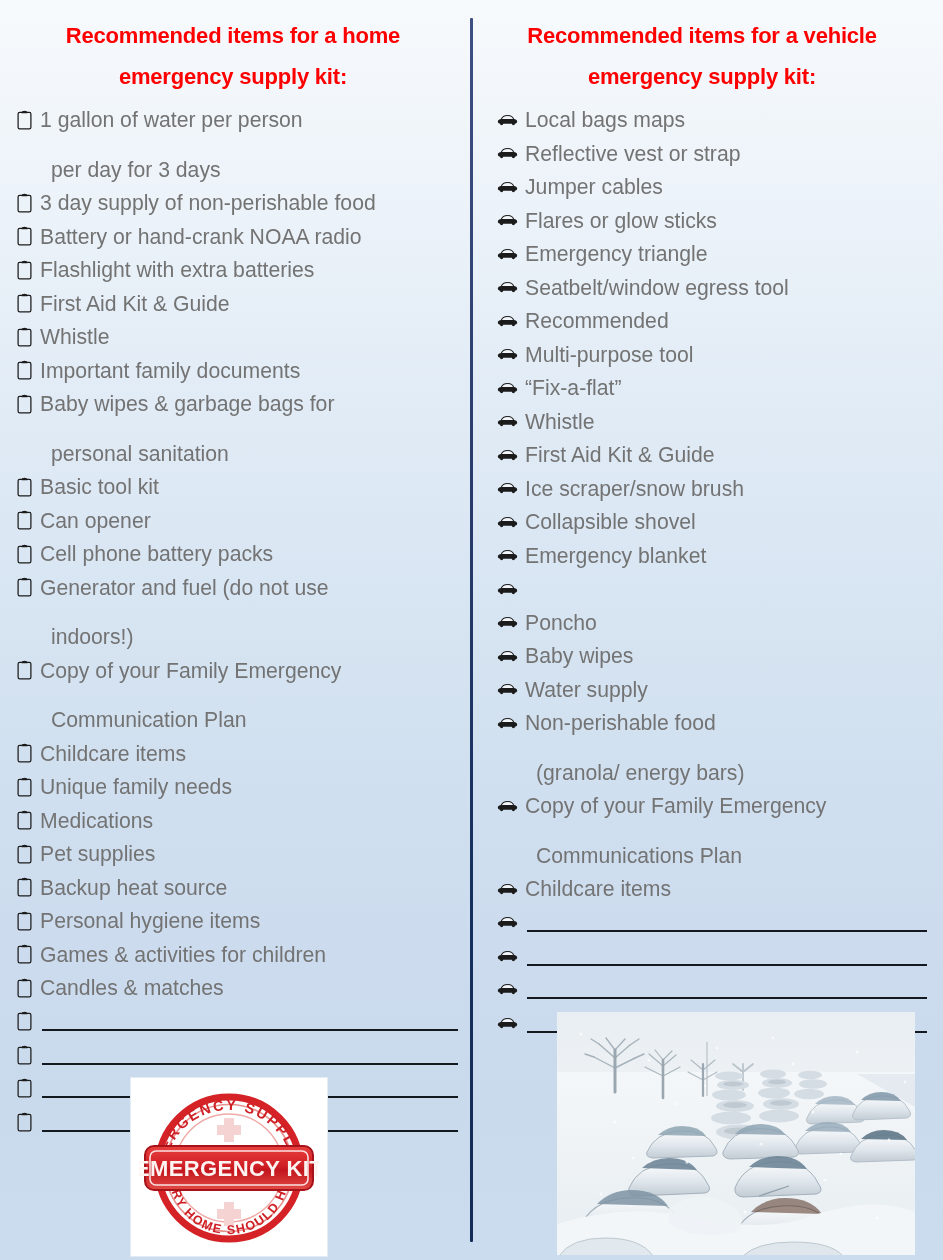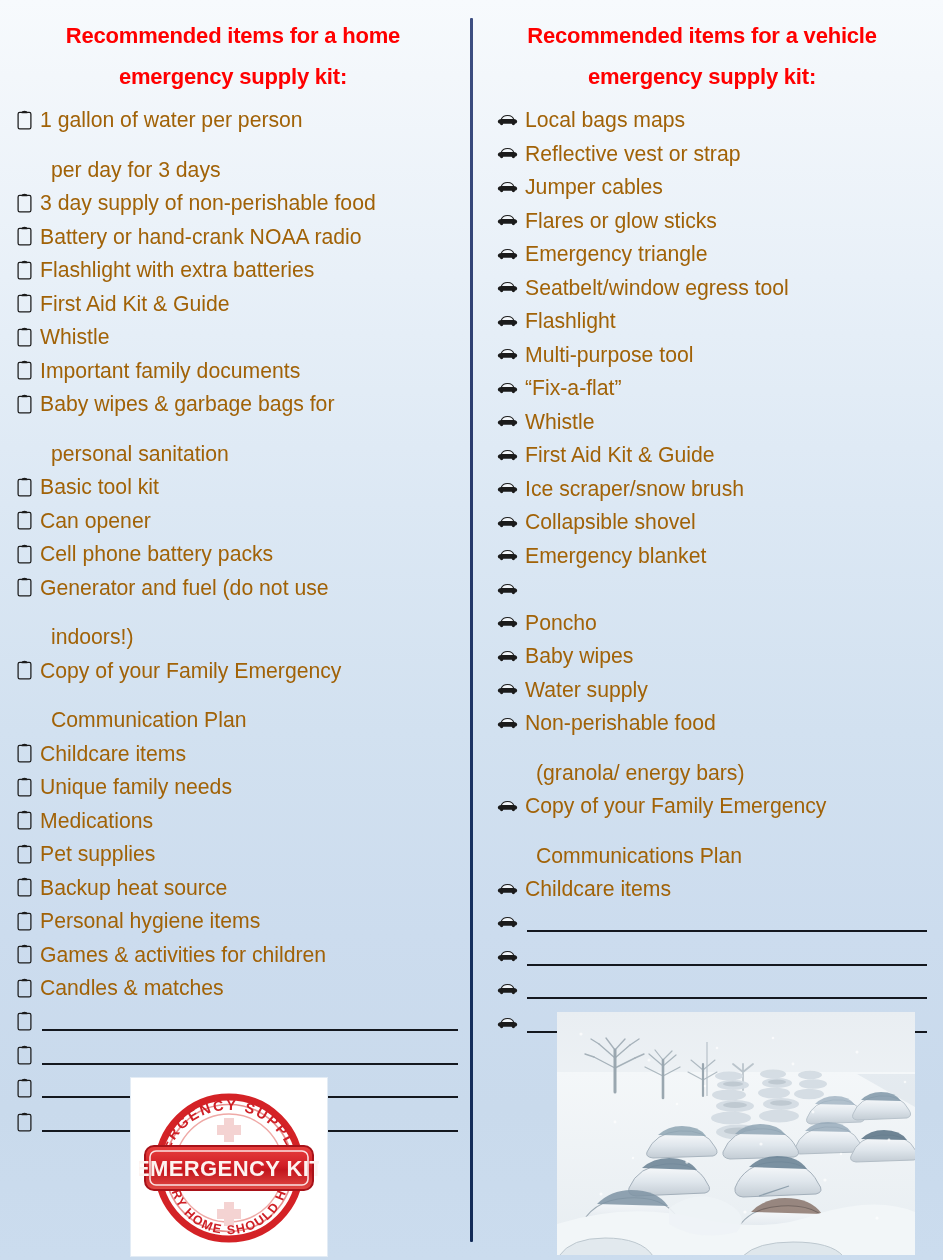--- a/index.html
+++ b/index.html
@@ -55,21 +55,21 @@
     margin: 6px 0 0 0;
     padding: 0 0 0 14px;
   }
   .col-right ul.kit-list { padding-left: 18px; }
 
   li.kit-item {
     display: flex;
     align-items: flex-start;
     font-size: 21.2px;
     line-height: 33.5px;
-    color: #a16207;
+    color: #737373;
     margin: 0;
     padding: 0;
   }
 
   .bullet {
     flex: 0 0 auto;
     width: 21px;
     height: 33.5px;
     display: flex;
     align-items: center;
@@ -463,21 +463,21 @@
             <svg width="21" height="14" viewBox="0 0 21 14">
               <g>
                 <path d="M3.6,6.4 q1.7,-4.4 6.9,-4.4 q5.2,0 6.9,4.4 z" fill="#1b1b1b"></path>
                 <path d="M1.3,7.2 q1,-1.4 9.2,-1.4 q8.2,0 9.2,1.4 q0.9,1.3 0.1,2.6 q-0.6,1 -2.2,1 l-14.2,0 q-1.6,0 -2.2,-1 q-0.8,-1.3 0.1,-2.6 z" fill="#1b1b1b"></path>
                 <path d="M4.9,5.9 q1.4,-2.9 5.6,-2.9 q4.2,0 5.6,2.9 z" fill="#f2f6fa"></path>
                 <circle cx="4.6" cy="10.6" r="1.6" fill="#1b1b1b"></circle>
                 <circle cx="16.4" cy="10.6" r="1.6" fill="#1b1b1b"></circle>
               </g>
             </svg>
           </span>
-          <span class="item-text">Flashlight</span>
+          <span class="item-text">Recommended</span>
         </li>
         <li class="kit-item">
           <span class="bullet">
             <svg width="21" height="14" viewBox="0 0 21 14">
               <g>
                 <path d="M3.6,6.4 q1.7,-4.4 6.9,-4.4 q5.2,0 6.9,4.4 z" fill="#1b1b1b"></path>
                 <path d="M1.3,7.2 q1,-1.4 9.2,-1.4 q8.2,0 9.2,1.4 q0.9,1.3 0.1,2.6 q-0.6,1 -2.2,1 l-14.2,0 q-1.6,0 -2.2,-1 q-0.8,-1.3 0.1,-2.6 z" fill="#1b1b1b"></path>
                 <path d="M4.9,5.9 q1.4,-2.9 5.6,-2.9 q4.2,0 5.6,2.9 z" fill="#f2f6fa"></path>
                 <circle cx="4.6" cy="10.6" r="1.6" fill="#1b1b1b"></circle>
                 <circle cx="16.4" cy="10.6" r="1.6" fill="#1b1b1b"></circle>

